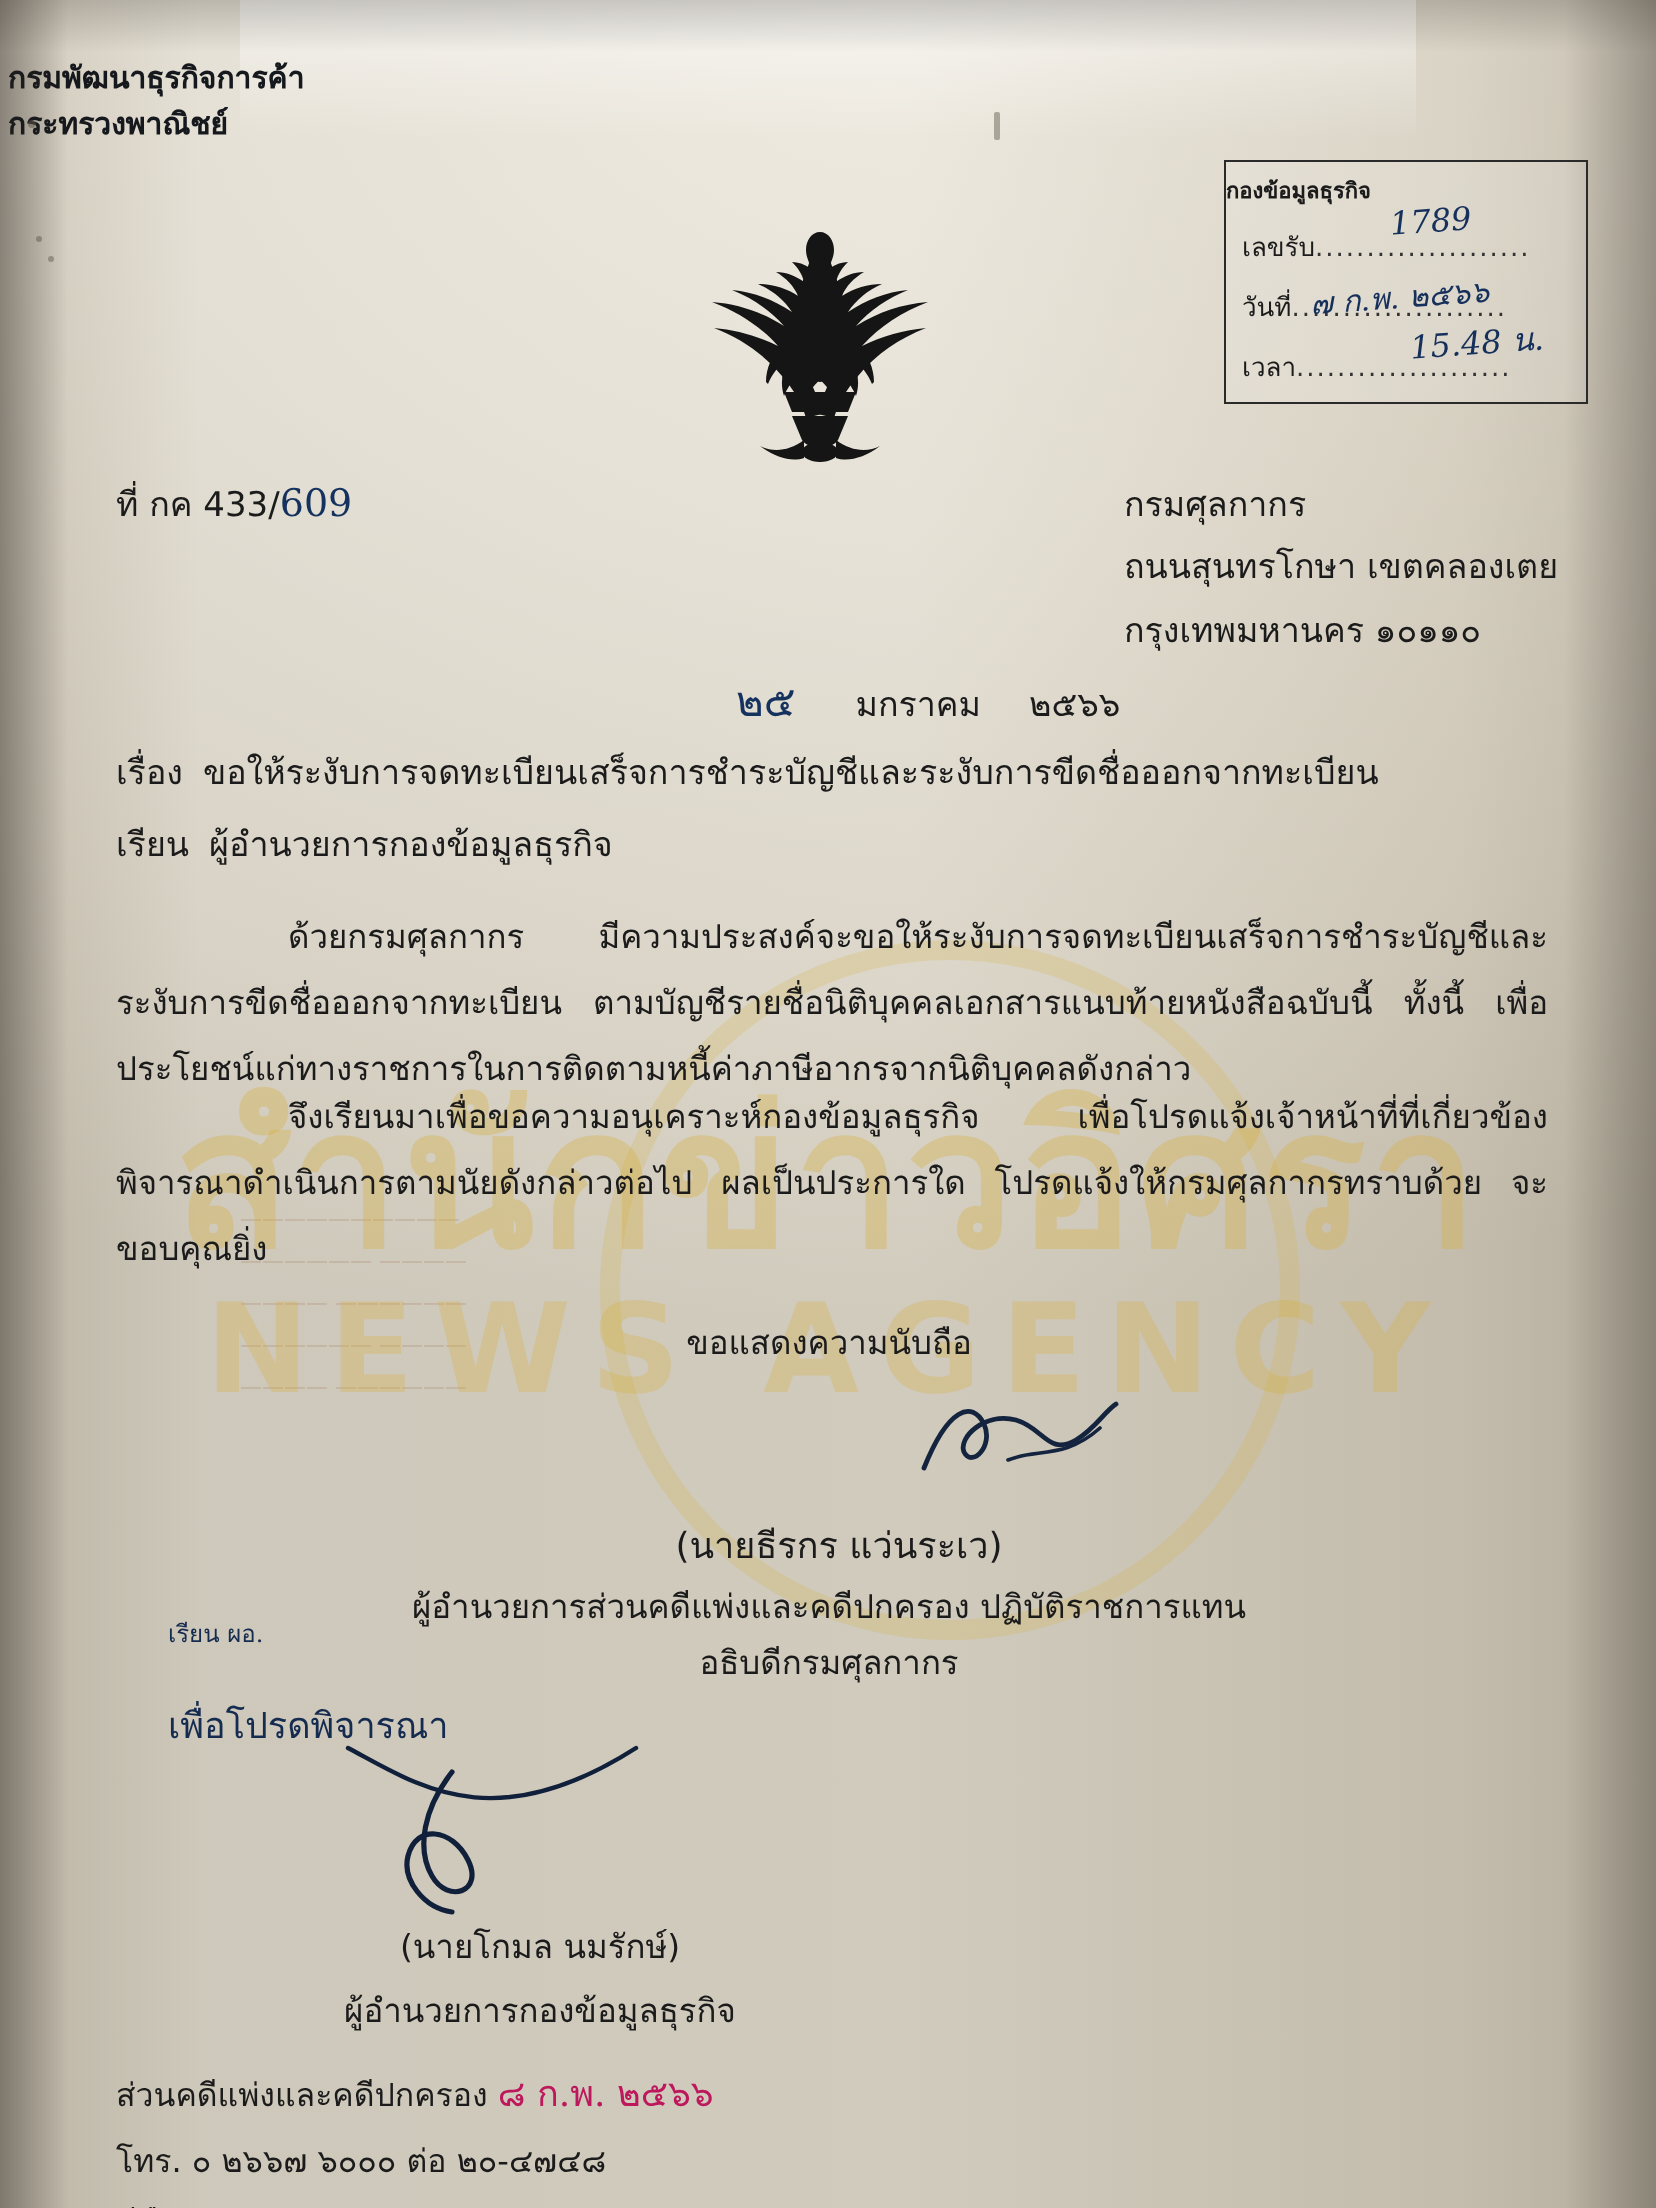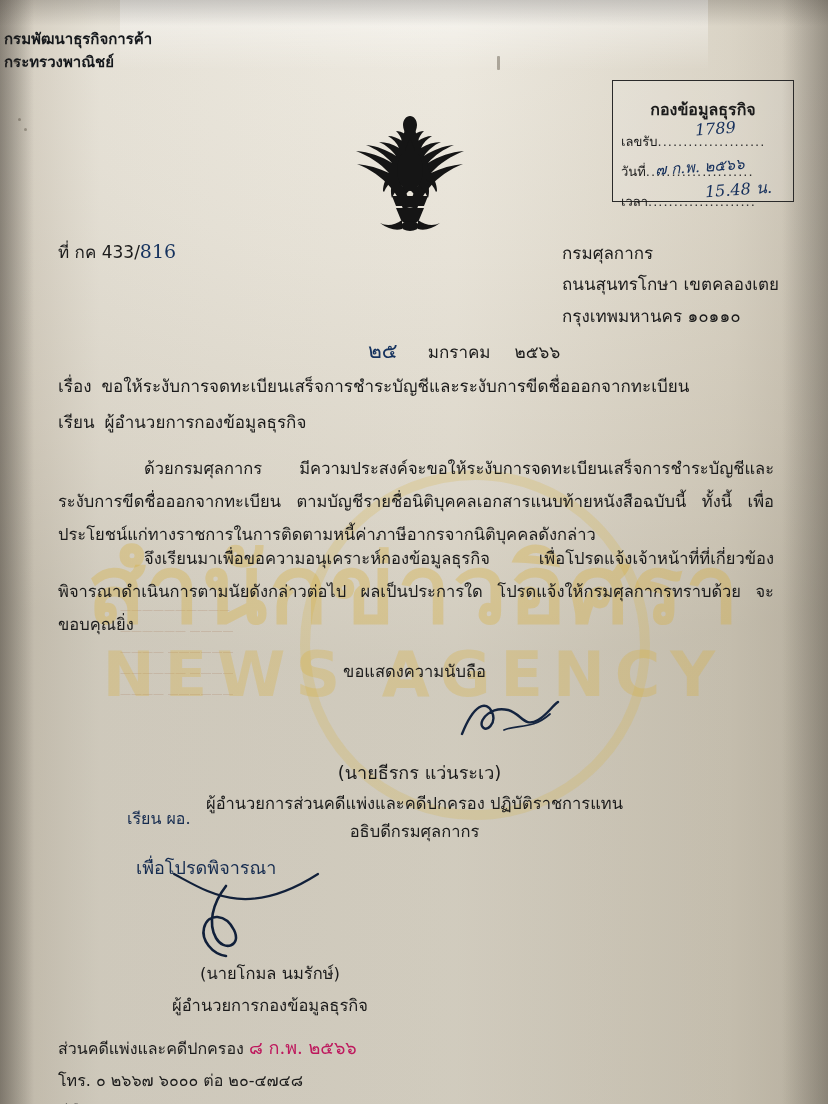--- a/index.html
+++ b/index.html
@@ -109,23 +109,22 @@
   .recv-box {
     position: absolute;
     left: 612px;
     top: 80px;
     width: 180px;
     height: 120px;
     border: 1.6px solid #2a2a2a;
     background: rgba(255,255,255,0.12);
   }
   .recv-title {
-    text-align: center;
-    font-size: 16px;
-    margin-top: 16px;
+    font-size: 11px;
+    margin-top: 5px;
     font-weight: 600;
   }
   .recv-row {
     font-size: 13px;
     margin-left: 8px;
     margin-top: 9px;
     position: relative;
   }
   .recv-dots {
     letter-spacing: 1px;
@@ -236,22 +235,22 @@
   }
 
   
   .route-note {
     position: absolute;
     left: 84px;
     top: 806px;
     font-family: "DejaVu Serif", serif;
     color: #152b4f;
   }
-  .route-note .r1 { font-size: 16px; margin-left: 43px; }
-  .route-note .r2 { font-size: 18px; margin-left: 52px; margin-top: 22px; display: block; }
+  .route-note .r1 { font-size: 12px; }
+  .route-note .r2 { font-size: 18px; margin-top: 22px; display: block; }
 
   .sig-second {
     position: absolute;
     left: 168px;
     top: 868px;
     width: 170px;
     height: 100px;
   }
 
   .second-name {
@@ -342,21 +341,21 @@
       <path d="M62 88 h36 l-4 10 h-28 z"></path>
       <path d="M66 100 h28 l-5 12 c-3 5 -15 5 -18 0 z"></path>
       <path d="M72 112 c-8 6 -16 6 -22 3 c8 6 16 8 22 6 z"></path>
       <path d="M88 112 c8 6 16 6 22 3 c-8 6 -16 8 -22 6 z"></path>
       <ellipse cx="80" cy="118" rx="9" ry="5"></ellipse>
       <path d="M80 30 l5 12 h-10 z"></path>
     </g>
   </svg>
 
   <div class="doc-no">
-    <span>ที่ กค 433/</span><span class="num-hand">816</span>
+    <span>ที่ กค 433/</span><span class="num-hand">609</span>
   </div>
 
   <div class="addressee">
     <div>กรมศุลกากร</div>
     <div>ถนนสุนทรโกษา เขตคลองเตย</div>
     <div>กรุงเทพมหานคร ๑๐๑๑๐</div>
   </div>
 
   <div class="date-line">
     <span class="d-day">๒๕</span><span class="d-month">มกราคม</span><span>๒๕๖๖</span>

